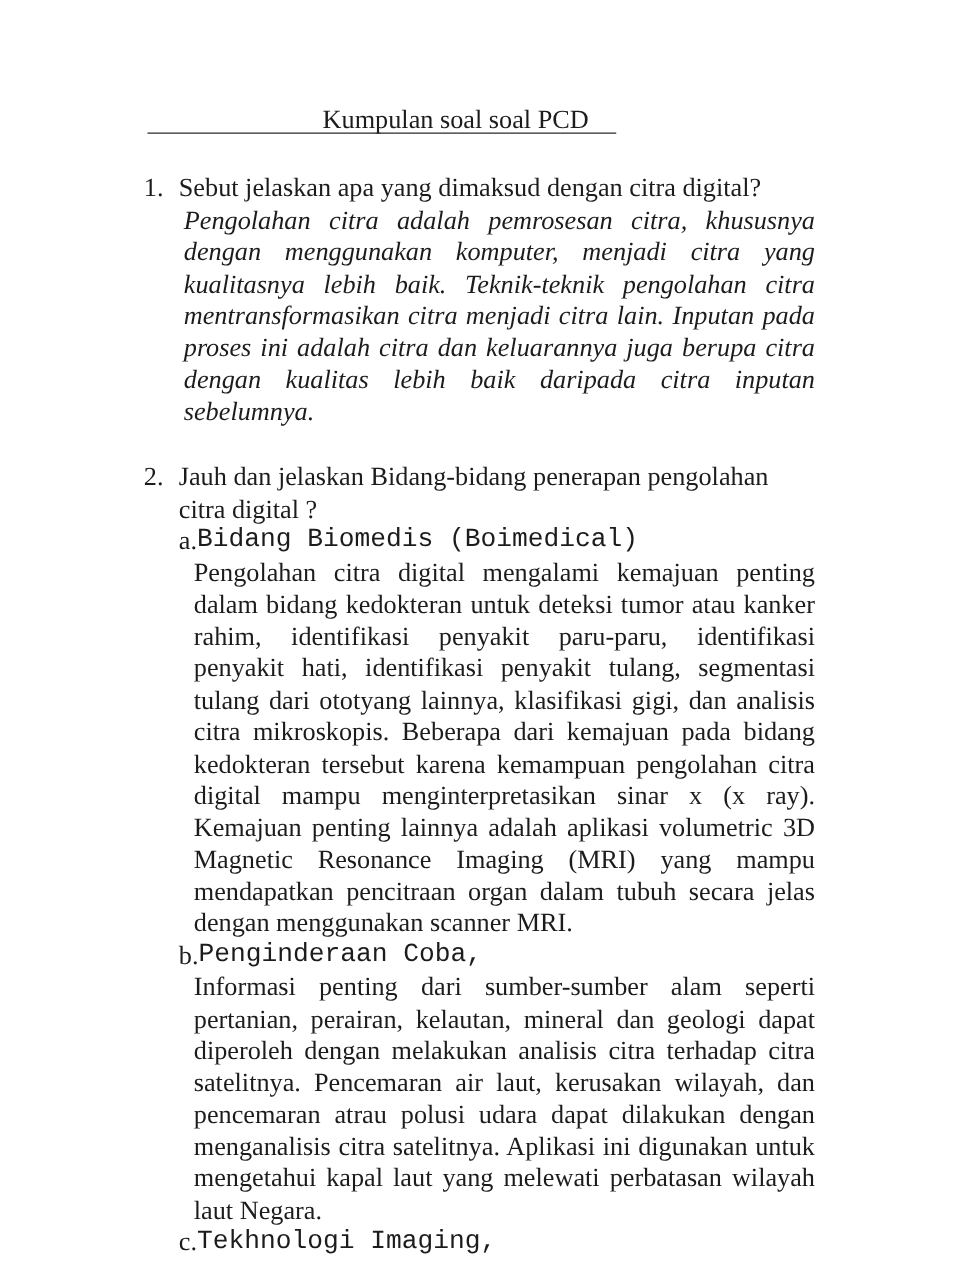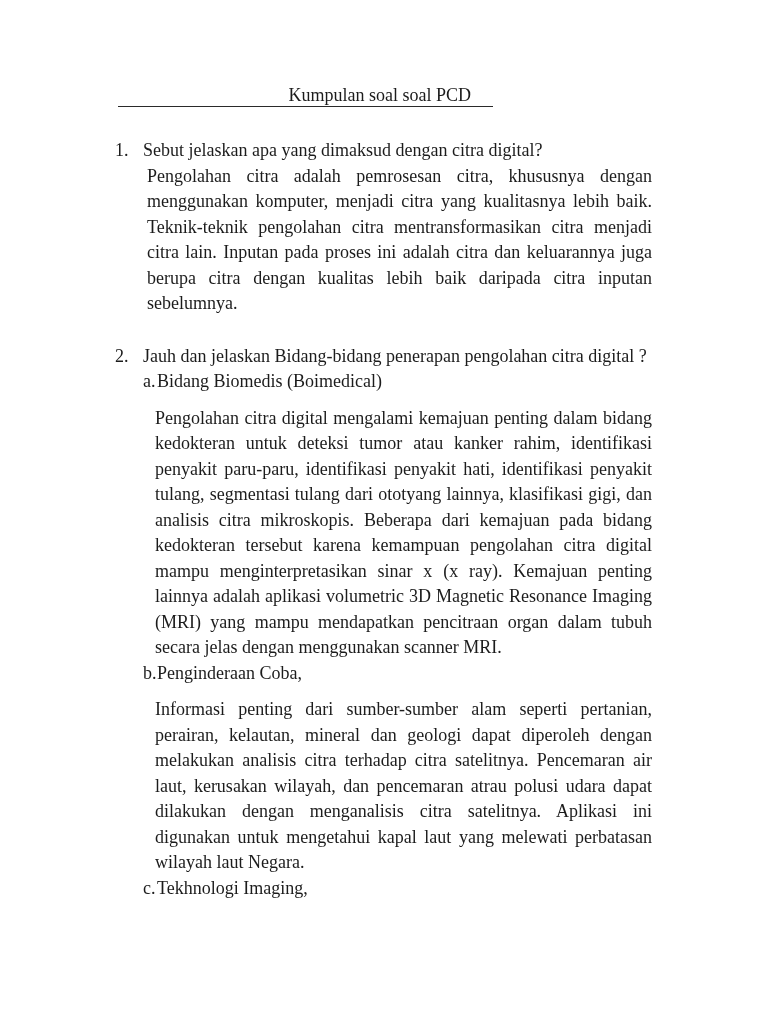--- a/index.html
+++ b/index.html
@@ -7,21 +7,21 @@
     padding: 0;
     background: #ffffff;
   }
   .page {
     position: relative;
     width: 768px;
     height: 1024px;
     background: #ffffff;
     color: #1c1c1c;
     font-family: "Liberation Serif", "DejaVu Serif", serif;
-    font-size: 18px;
+    font-size: 21px;
     line-height: 25.5px;
     overflow: hidden;
     box-sizing: border-box;
   }
   .content {
     position: absolute;
     left: 115px;
     right: 116px;
     top: 0;
   }
@@ -45,39 +45,40 @@
   .q-num {
     flex: 0 0 28px;
   }
   .q-text {
     flex: 1;
   }
   .answer-para {
     margin-left: 32px;
     text-align: justify;
     text-align-last: left;
+    font-style: italic;
   }
   .sub-item {
     margin-left: 28px;
   }
   .sub-head {
     display: flex;
     align-items: flex-start;
   }
   .sub-letter {
     flex: 0 0 14px;
   }
   .sub-heading {
     flex: 1;
+    font-family: Liberation Mono, monospace;
   }
   .sub-body {
     margin-left: 12px;
     text-align: justify;
     text-align-last: left;
-    margin-top: 11px;
   }
 </style>
 </head>
 <body>
 
 <div class="page">
   <div class="content">
 
     <div class="doc-title-wrap">
       <span>Kumpulan soal soal PCD</span>

